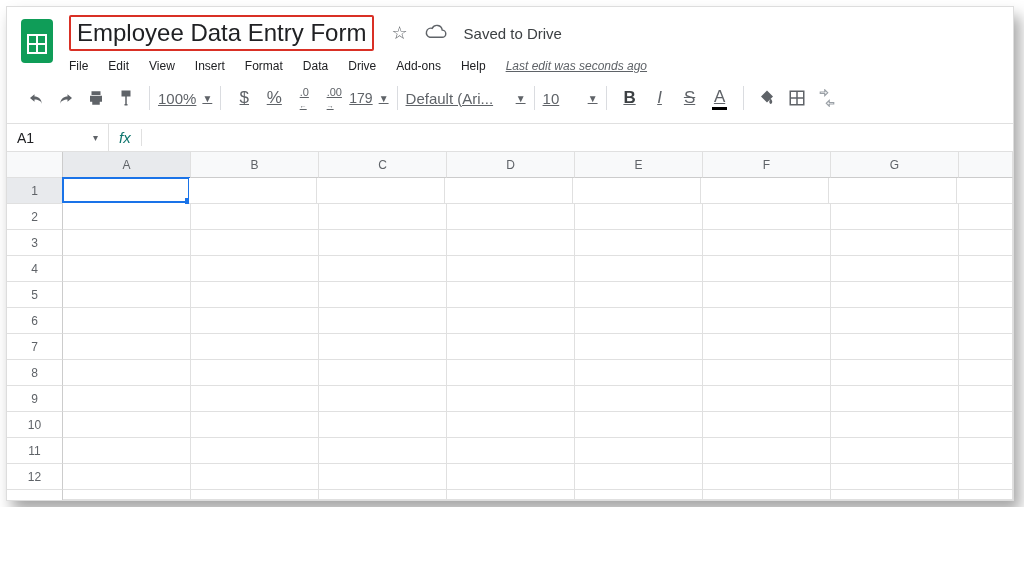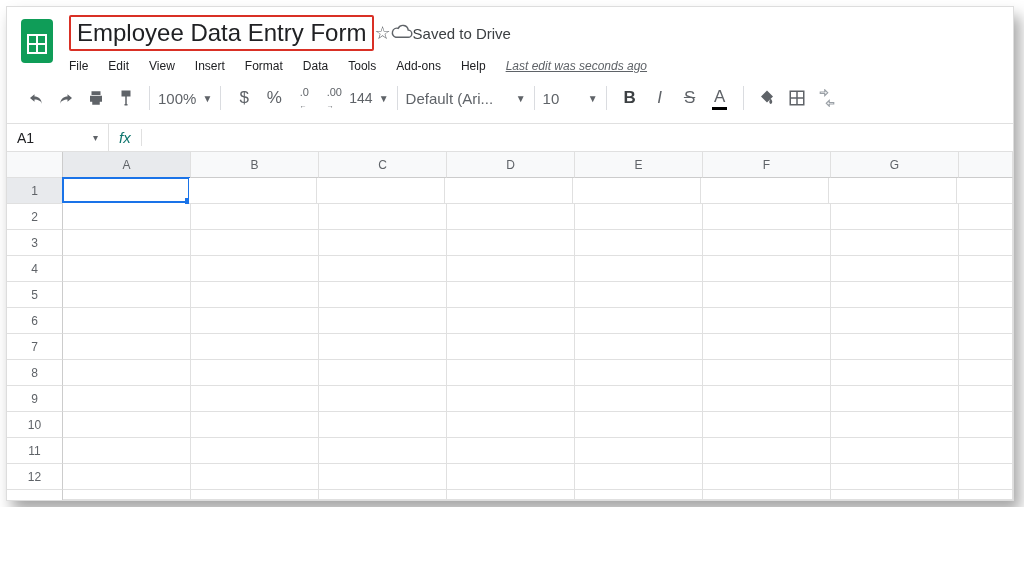--- a/index.html
+++ b/index.html
@@ -13,34 +13,35 @@
     box-shadow: 6px 10px 14px rgba(0,0,0,0.35);
     overflow: hidden;
   }
 
   .header { display: flex; align-items: flex-start; padding: 8px 10px 0 10px; }
 
   .sheets-logo { width: 40px; height: 52px; display:flex; align-items:center; justify-content:center; }
   .sheets-logo svg { width: 36px; height: 48px; }
 
   .title-area { margin-left: 12px; flex: 1; }
-  .title-row { display:flex; align-items:center; gap:0; }
+  .title-row { display:flex; align-items:center; gap:17px; }
   .doc-title { font-size: 24px; color:#202124; padding: 2px 6px; border: 2px solid #d93025; border-radius:2px; }
   .star-icon, .cloud-icon { color:#5f6368; font-size:18px; }
   .saved-text { color:#3c4043; font-size:15px; }
 
   .menu-bar { display:flex; gap:20px; margin-top:8px; font-size:12px; color:#202124; align-items:center; }
   .menu-bar span { cursor:pointer; }
   .edit-link { color:#5f6368; text-decoration: underline; font-style: italic; }
 
   .toolbar {
     display:flex; align-items:center; 
     padding: 10px 14px;
     border-bottom: 1px solid #e0e0e0;
     color:#5f6368;
+    text-decoration:underline;
   }
   .tbtn { width:30px; height:30px; display:inline-flex; align-items:center; justify-content:center; font-size:17px; border-radius:3px; cursor:pointer; }
   .tgroup { display:flex; align-items:center; gap:6px; }
   .sep { width:1px; height:24px; background:#dadce0; margin: 0 8px; }
   .zoom { display:flex; align-items:center; gap:6px; font-size:15px; }
   .font-box { display:flex; align-items:center; gap:6px; font-size:15px; min-width:120px; justify-content:space-between; }
   .size-box { display:flex; align-items:center; gap:6px; font-size:15px; min-width:55px; justify-content:space-between; }
   .bold { font-weight:700; color:#3c4043; }
   .ital { font-style:italic; }
   .strike { text-decoration:line-through; }
@@ -99,21 +100,21 @@
         </span>
         <span class="saved-text">Saved to Drive</span>
       </div>
       <div class="menu-bar">
         <span>File</span>
         <span>Edit</span>
         <span>View</span>
         <span>Insert</span>
         <span>Format</span>
         <span>Data</span>
-        <span>Tools</span>
+        <span>Drive</span>
         <span>Add-ons</span>
         <span>Help</span>
         <span class="edit-link">Last edit was seconds ago</span>
       </div>
     </div>
   </div>
 
   <div class="toolbar">
     <span class="tbtn">
       <svg width="18" height="14" viewBox="0 0 24 18">
@@ -143,21 +144,21 @@
     <div class="sep"></div>
     <span class="tbtn">$</span>
     <span class="tbtn">%</span>
     <span class="tbtn">
       <span style="font-size:11px;">.0<br><span style="font-size:7px">←</span></span>
     </span>
     <span class="tbtn">
       <span style="font-size:11px;">.00<br><span style="font-size:7px">→</span></span>
     </span>
     <div class="tgroup">
-      <span>144</span>
+      <span>179</span>
       <span class="dropdown-caret">▼</span>
     </div>
     <div class="sep"></div>
     <div class="font-box">
       <span>Default (Ari...</span>
       <span class="dropdown-caret">▼</span>
     </div>
     <div class="sep"></div>
     <div class="size-box">
       <span>10</span>

